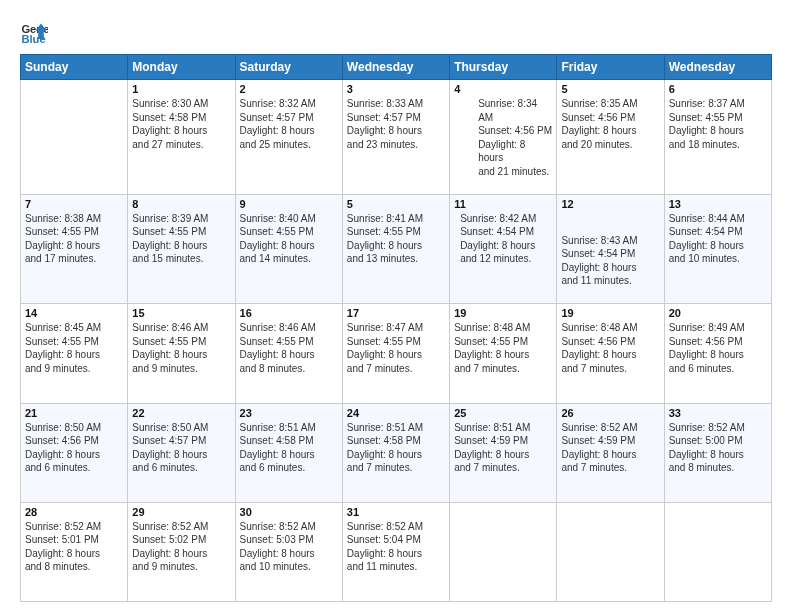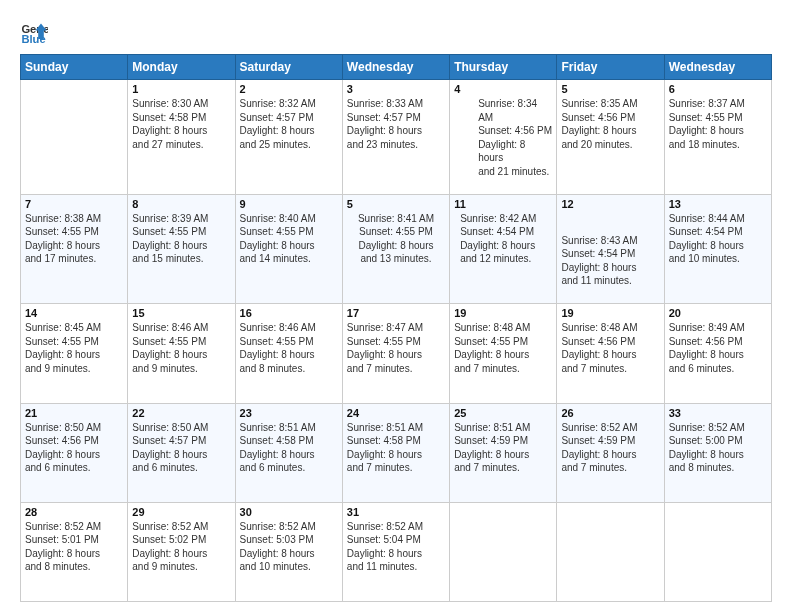--- a/index.html
+++ b/index.html
@@ -193,21 +193,21 @@
           </td>
           <td>
             <span class="day-num">9</span>
             <div class="day-info" style="white-space: pre-line;">Sunrise: 8:40 AM
 Sunset: 4:55 PM
 Daylight: 8 hours
 and 14 minutes.</div>
           </td>
           <td>
             <span class="day-num">5</span>
-            <div class="day-info" style="white-space: pre-line; text-align: center;">Sunrise: 8:41 AM
+            <div class="day-info" style="white-space: pre-line;">Sunrise: 8:41 AM
 Sunset: 4:55 PM
 Daylight: 8 hours
 and 13 minutes.</div>
           </td>
           <td>
             <span class="day-num">11</span>
             <div class="day-info" style="white-space: pre-line; margin-left: 6px;">Sunrise: 8:42 AM
 Sunset: 4:54 PM
 Daylight: 8 hours
 and 12 minutes.</div>

